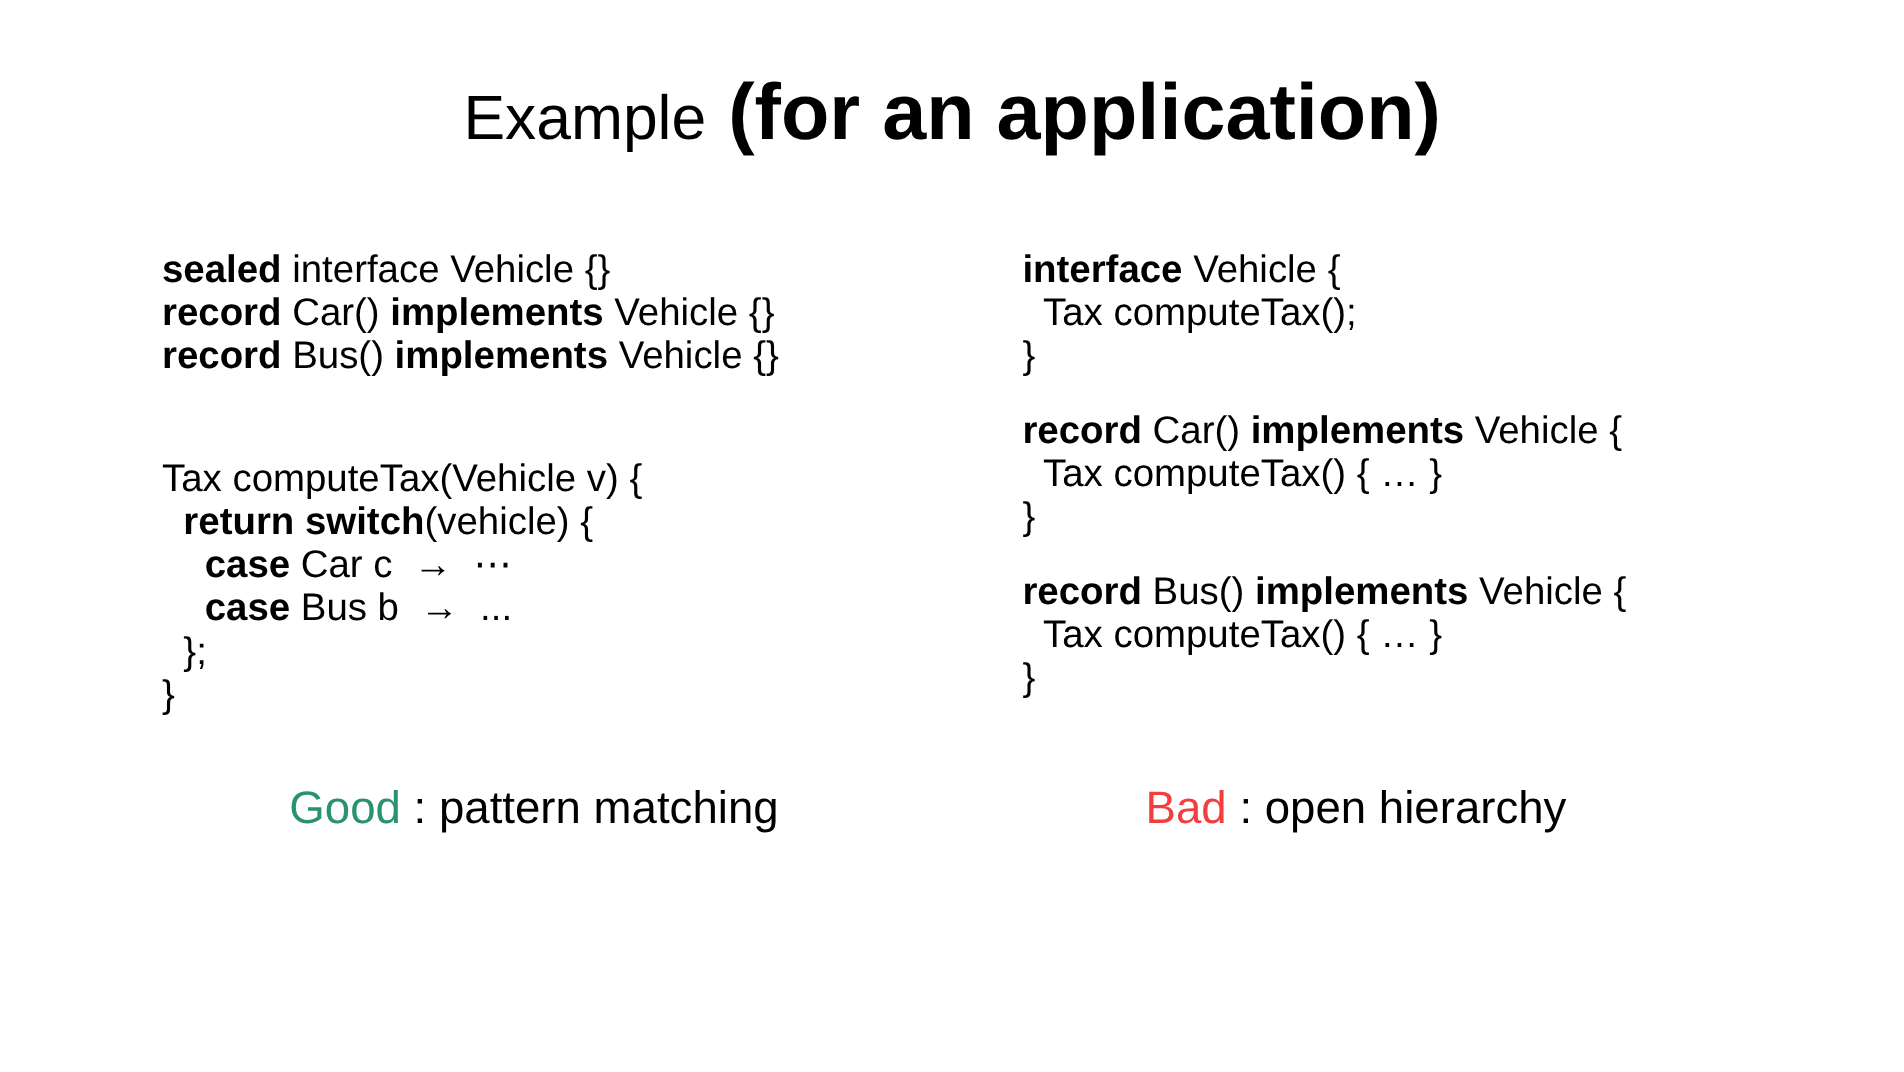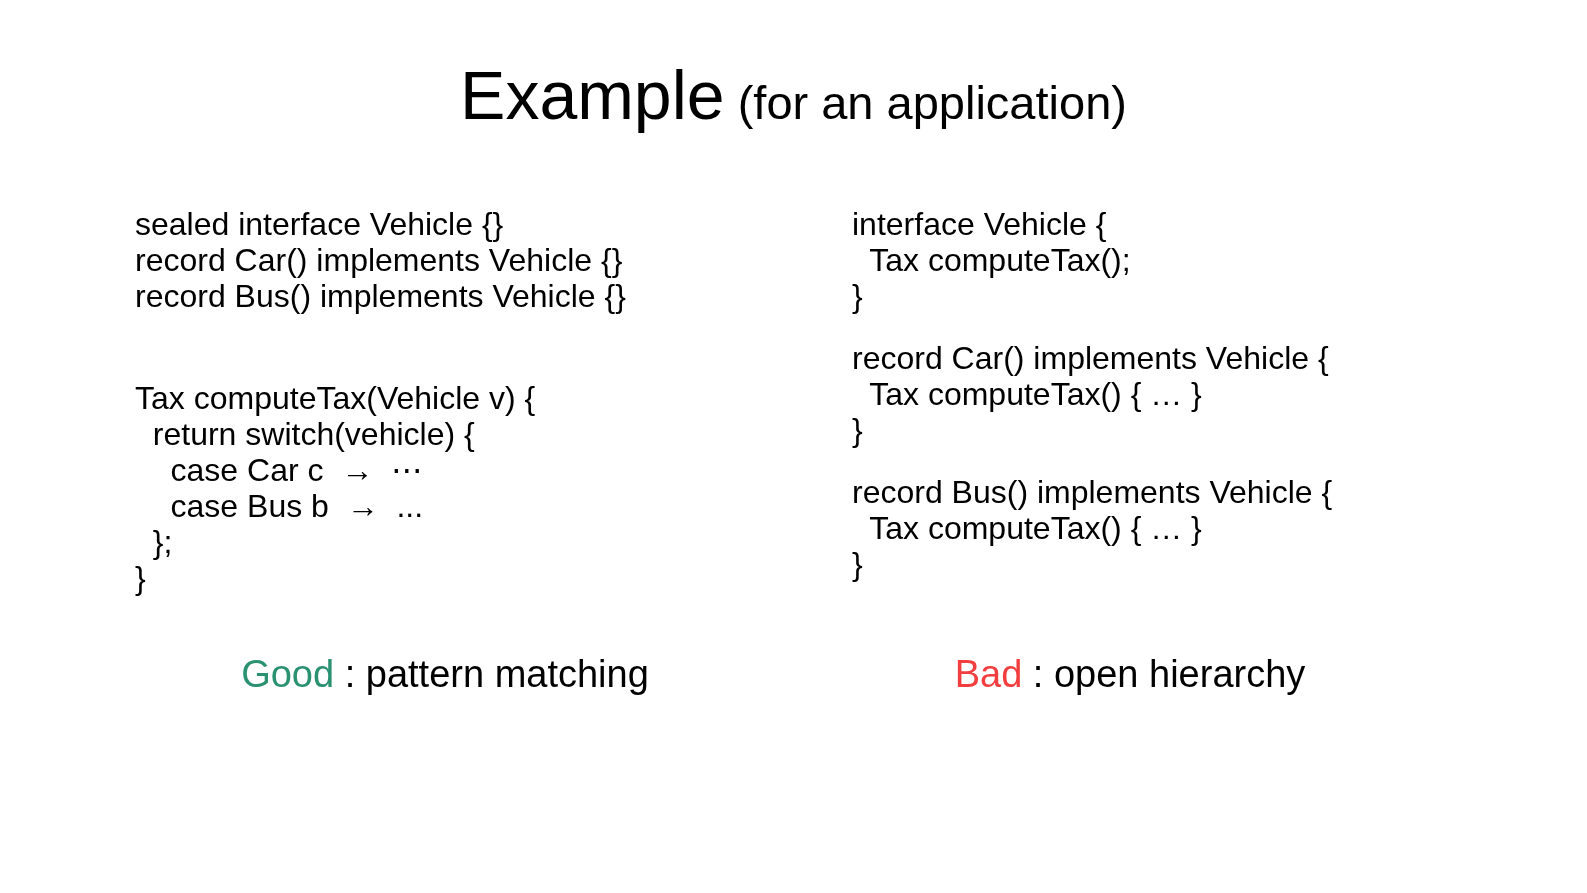--- a/index.html
+++ b/index.html
@@ -9,33 +9,33 @@
     background:#ffffff;
     overflow:hidden;
     font-family:"Liberation Sans","DejaVu Sans",sans-serif;
     color:#000;
   }
   .title{
     position:absolute;top:56px;left:0;width:1587px;
     text-align:center;
     white-space:pre;
   }
-  .title .main{font-size:68px;line-height:1.15;text-align:right;}
-  .title .suffix{font-size:47px;line-height:1.15;}
+  .title .main{font-size:52px;line-height:1.15;text-align:right;}
+  .title .suffix{font-size:66px;line-height:1.15;font-weight:bold;}
   .code-col{
     position:absolute;top:206px;
     font-size:32px;line-height:36px;
     white-space:pre;
   }
   .code-col.left{left:135px;}
   .code-col.right{left:852px;}
   .code-col.left .code-block{margin-bottom:66px;}
   .code-col.right .code-block{margin-bottom:26px;}
   .code-block:last-child{margin-bottom:0;}
-  .b{font-weight:normal;}
+  .b{font-weight:bold;}
   .caption{
     position:absolute;top:652px;
     font-size:38px;line-height:1.2;
     white-space:pre;
     text-align:center;
   }
   .caption.left{left:135px;width:620px;}
   .caption.right{left:870px;width:520px;}
 </style>
 </head>

